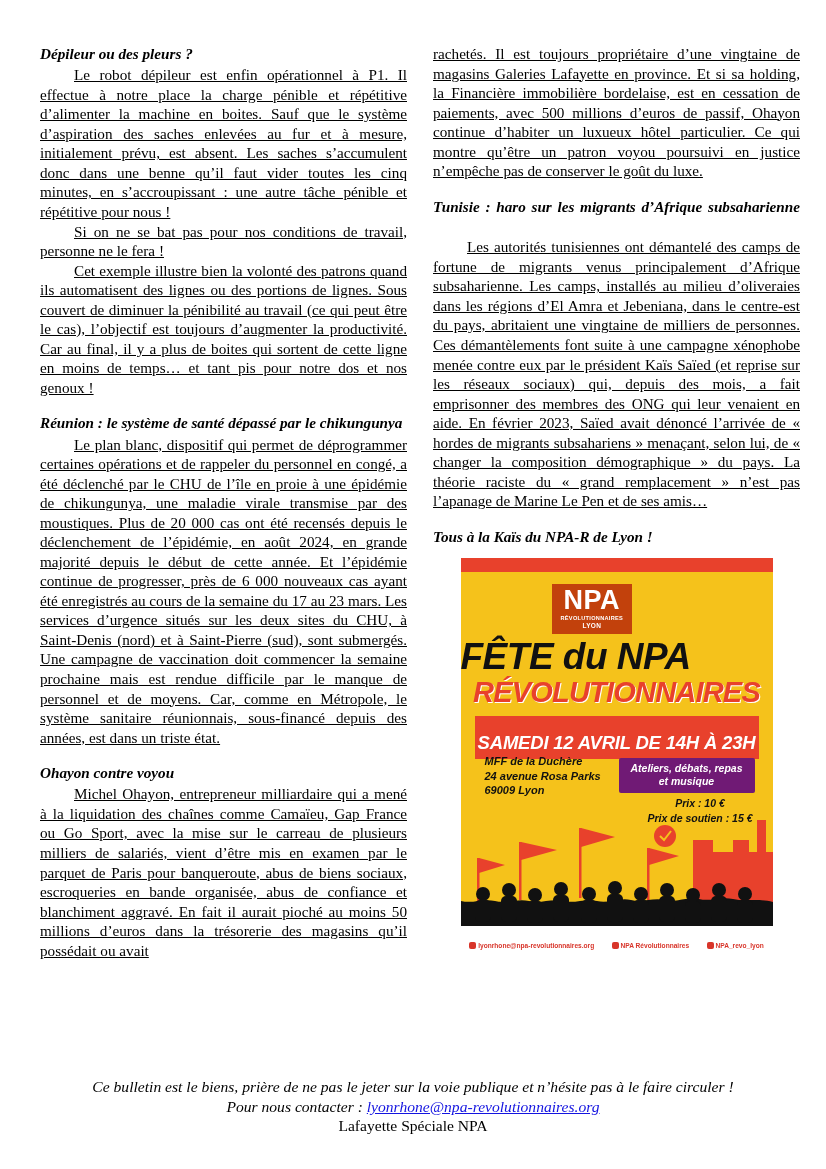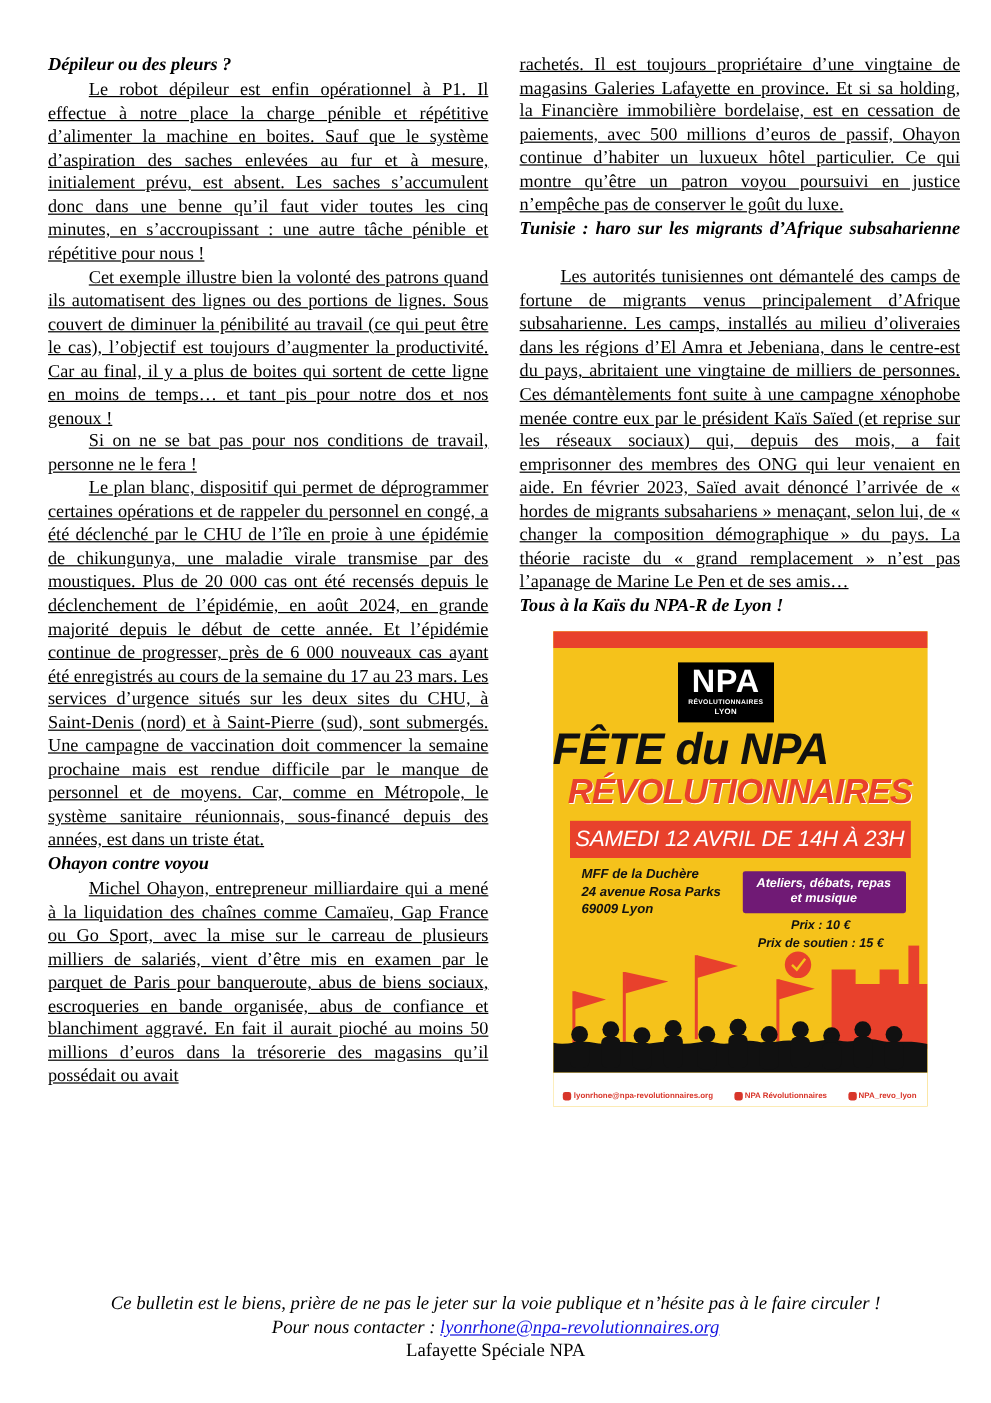--- a/index.html
+++ b/index.html
@@ -34,20 +34,21 @@
   }
   h2.section {
     font-size: 15.2px;
     font-style: italic;
     font-weight: bold;
     margin: 0 0 2px 0;
     line-height: 1.27;
     text-align: justify;
   }
   h2.section.spaced {
+    margin-top: 16px;
   }
   h2.section.justify-spread {
     text-align: justify;
   }
   h2.section.justify-spread::after {
     content: "";
     display: inline-block;
     width: 100%;
   }
   p.body {
@@ -73,22 +74,22 @@
     overflow: hidden;
     font-family: "Liberation Sans", sans-serif;
   }
   .flyer .topband {
     position: absolute;
     top: 0; left: 0; right: 0; height: 14px;
     background: #e8412c;
   }
   .npa-logo {
     position: absolute;
-    top: 26px; left: 104px;
-    background: #000000;
+    top: 26px; left: 91px;
+    background: #c2410c;
     color: #ffffff;
     padding: 3px 9px 5px 9px;
     text-align: center;
     line-height: 1;
   }
   .npa-logo .big {
     font-size: 27px;
     font-weight: bold;
     letter-spacing: 0.5px;
     display: block;
@@ -128,23 +129,23 @@
     letter-spacing: -0.8px;
     text-shadow: 1px 1px 0 #fff;
   }
   .datebar {
     position: absolute;
     top: 158px; left: 14px; right: 14px;
     background: #e8412c;
     color: #ffffff;
     text-align: center;
     font-size: 18.5px;
-    font-weight: normal;
-    font-style: italic;
-    padding: 4px 0 5px 0;
+    font-weight: bold;
+    font-style: italic;
+    padding: 16px 0 5px 0;
     letter-spacing: -0.2px;
   }
   .addr {
     position: absolute;
     top: 196px; left: 24px;
     font-size: 11px;
     font-weight: bold;
     font-style: italic;
     line-height: 1.32;
     color: #111;
@@ -158,21 +159,21 @@
     font-size: 10.5px;
     font-weight: bold;
     font-style: italic;
     text-align: center;
     line-height: 1.25;
     padding: 4px 2px 5px 2px;
     border-radius: 2px;
   }
   .prix {
     position: absolute;
-    top: 238px; right: 36px;
+    top: 238px; right: 20px;
     text-align: center;
     font-size: 10.5px;
     font-weight: bold;
     font-style: italic;
     color: #111;
     line-height: 1.4;
   }
   .crowd {
     position: absolute;
     left: 0; right: 0; bottom: 28px; height: 120px;
@@ -225,23 +226,24 @@
 </head>
 <body>
 
 <div class="page">
 
   <div class="columns">
 
     <div class="col">
       <h2 class="section">Dépileur ou des pleurs ?</h2>
       <p class="body">Le robot dépileur est enfin opérationnel à P1. Il effectue à notre place la charge pénible et répétitive d’alimenter la machine en boites. Sauf que le système d’aspiration des saches enlevées au fur et à mesure, initialement prévu, est absent. Les saches s’accumulent donc dans une benne qu’il faut vider toutes les cinq minutes, en s’accroupissant : une autre tâche pénible et répétitive pour nous !</p>
+      <p class="body">Si on ne se bat pas pour nos conditions de travail, personne ne le fera !</p>
       <p class="body">Cet exemple illustre bien la volonté des patrons quand ils automatisent des lignes ou des portions de lignes. Sous couvert de diminuer la pénibilité au travail (ce qui peut être le cas), l’objectif est toujours d’augmenter la productivité. Car au final, il y a plus de boites qui sortent de cette ligne en moins de temps… et tant pis pour notre dos et nos genoux !</p>
-      <p class="body">Si on ne se bat pas pour nos conditions de travail, personne ne le fera !</p>
-
+
+      <h2 class="section spaced">Réunion : le système de santé dépassé par le chikungunya</h2>
       <p class="body">Le plan blanc, dispositif qui permet de déprogrammer certaines opérations et de rappeler du personnel en congé, a été déclenché par le CHU de l’île en proie à une épidémie de chikungunya, une maladie virale transmise par des moustiques. Plus de 20 000 cas ont été recensés depuis le déclenchement de l’épidémie, en août 2024, en grande majorité depuis le début de cette année. Et l’épidémie continue de progresser, près de 6 000 nouveaux cas ayant été enregistrés au cours de la semaine du 17 au 23 mars. Les services d’urgence situés sur les deux sites du CHU, à Saint-Denis (nord) et à Saint-Pierre (sud), sont submergés. Une campagne de vaccination doit commencer la semaine prochaine mais est rendue difficile par le manque de personnel et de moyens. Car, comme en Métropole, le système sanitaire réunionnais, sous-financé depuis des années, est dans un triste état.</p>
 
       <h2 class="section spaced">Ohayon contre voyou</h2>
       <p class="body">Michel Ohayon, entrepreneur milliardaire qui a mené à la liquidation des chaînes comme Camaïeu, Gap France ou Go Sport, avec la mise sur le carreau de plusieurs milliers de salariés, vient d’être mis en examen par le parquet de Paris pour banqueroute, abus de biens sociaux, escroqueries en bande organisée, abus de confiance et blanchiment aggravé. En fait il aurait pioché au moins 50 millions d’euros dans la trésorerie des magasins qu’il possédait ou avait</p>
     </div>
 
     <div class="col">
       <p class="body no-indent">rachetés. Il est toujours propriétaire d’une vingtaine de magasins Galeries Lafayette en province. Et si sa holding, la Financière immobilière bordelaise, est en cessation de paiements, avec 500 millions d’euros de passif, Ohayon continue d’habiter un luxueux hôtel particulier. Ce qui montre qu’être un patron voyou poursuivi en justice n’empêche pas de conserver le goût du luxe.</p>
 
       <h2 class="section spaced justify-spread">Tunisie : haro sur les migrants d’Afrique subsaharienne</h2>

